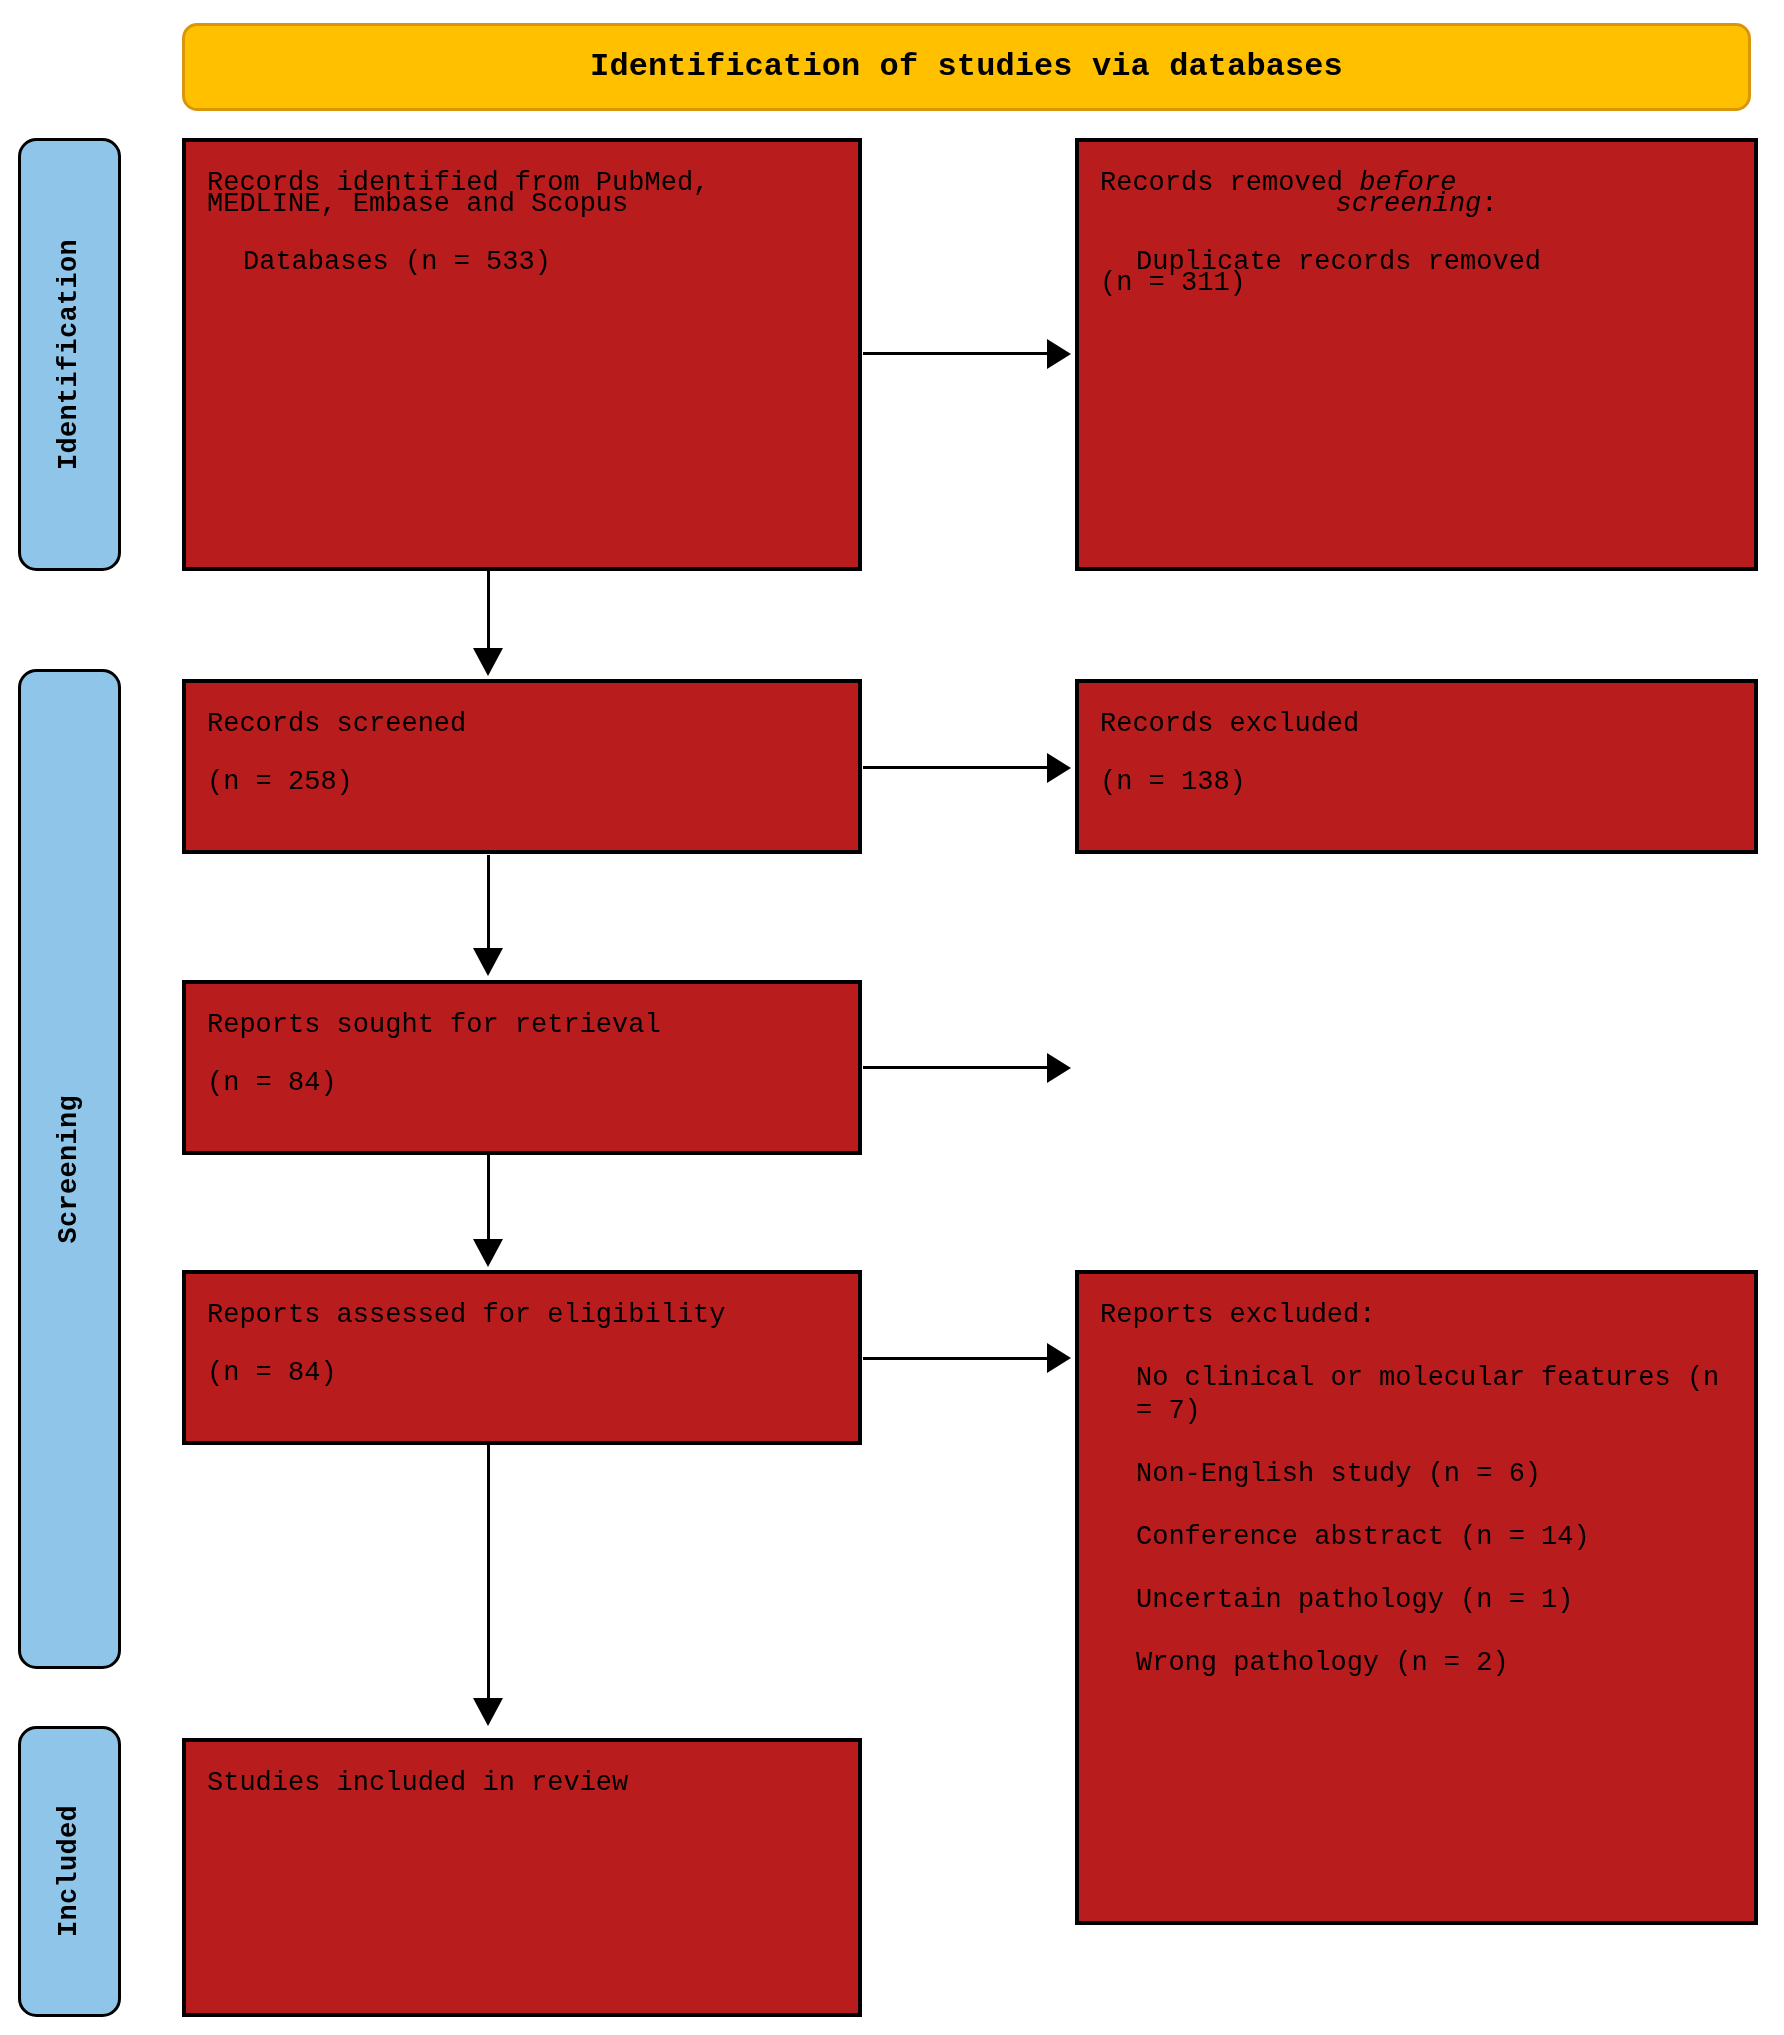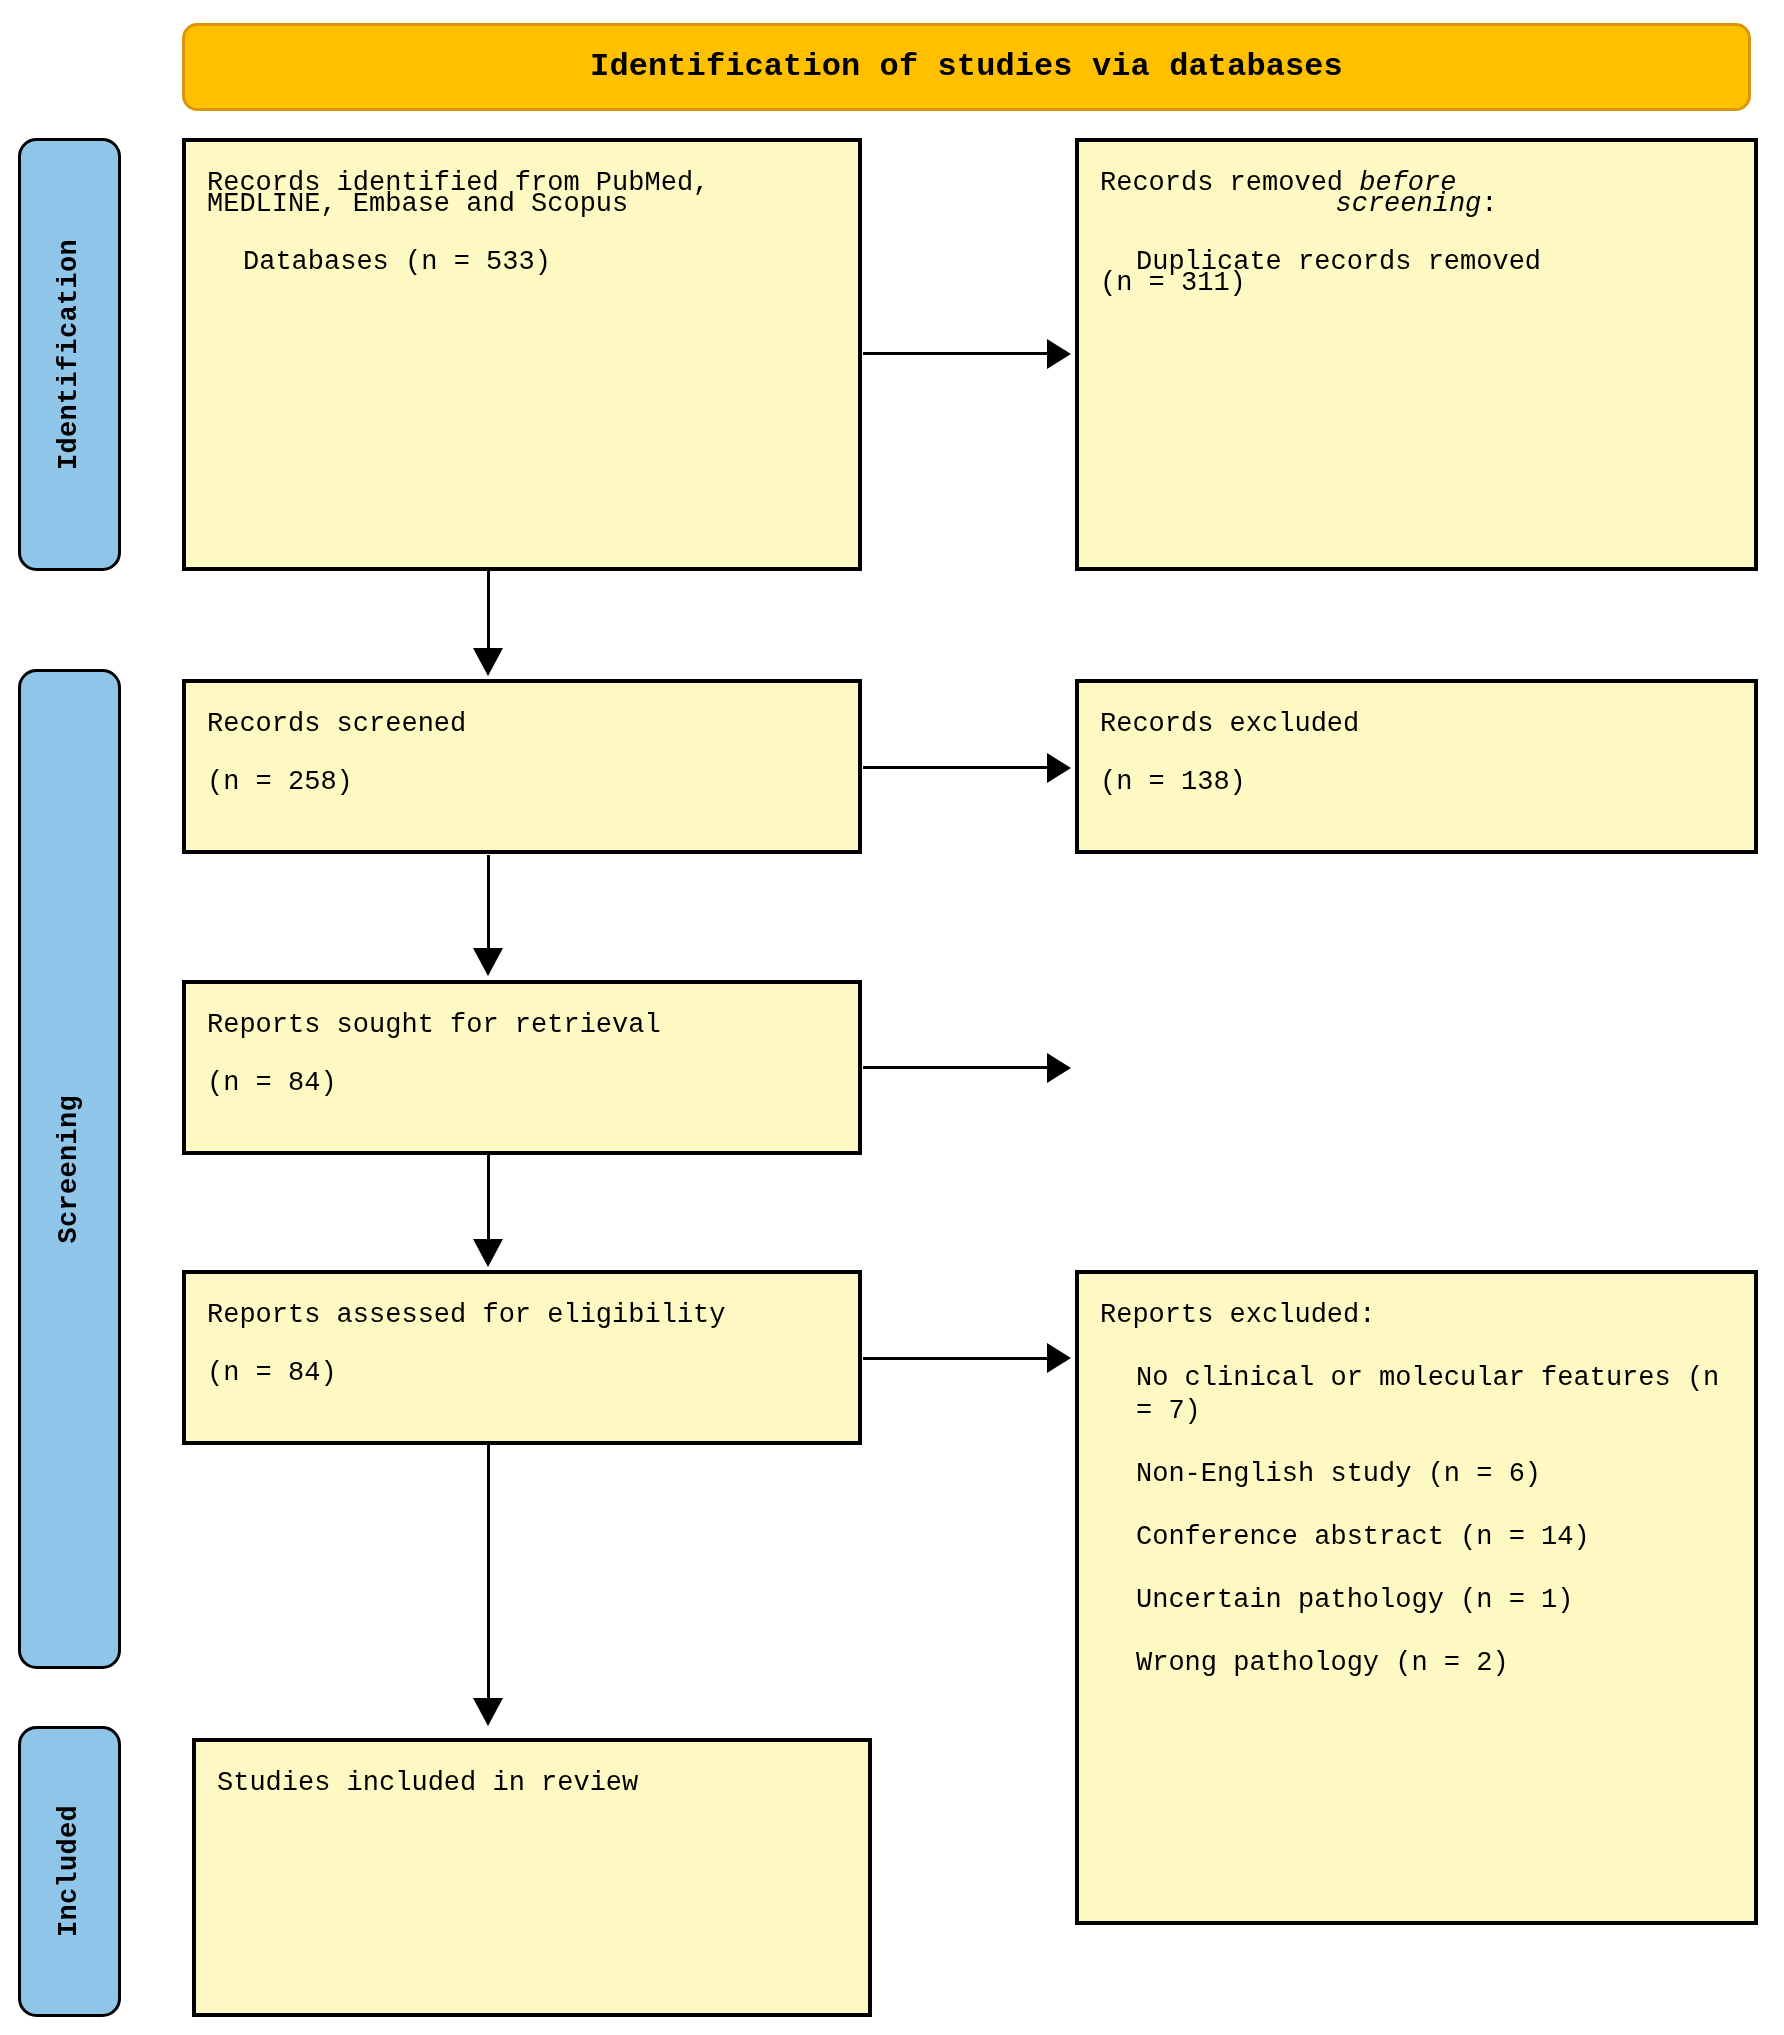--- a/index.html
+++ b/index.html
@@ -65,42 +65,42 @@
     white-space: nowrap;
     letter-spacing: 0.3px;
   }
   #band-identification { left: 17.5px; top: 138px; width: 103px; height: 433px; }
   #band-screening      { left: 17.5px; top: 669px; width: 103px; height: 1000px; }
   #band-included       { left: 17.5px; top: 1726px; width: 103px; height: 291px; }
 
   
   .flow-box {
     position: absolute;
-    background: #fef9c3;
+    background: #b91c1c;
     border: 4.4px solid #000000;
     box-sizing: border-box;
     padding: 25px 21px 16.4px 21px;
   }
   .box-line {
     font-size: 27px;
     line-height: 1.22;
     color: #000000;
     margin: 0 0 25px 0;
   }
   .box-line:last-child { margin-bottom: 0; }
   .box-line em { font-style: italic; }
   .box-line.indented { margin-left: 36px; }
   .box-line.tight { margin-bottom: 22px; }
 
   
   #box-identified   { left: 182px;  top: 138px;  width: 680px; height: 433px; }
   #box-screened     { left: 182px;  top: 679px; width: 680px; height: 175px; }
   #box-sought       { left: 182px;  top: 980px; width: 680px; height: 175px; }
   #box-assessed     { left: 182px;  top: 1270px; width: 680px; height: 175px; }
-  #box-included     { left: 182px;  top: 1738px; width: 680px; height: 279px; margin-left: 10px; }
+  #box-included     { left: 182px;  top: 1738px; width: 680px; height: 279px; }
 
   
   #box-removed      { left: 1075px; top: 138px;  width: 683px; height: 433px; }
   #box-excluded-rec { left: 1075px; top: 679px; width: 683px; height: 175px; }
   #box-not-retr     { left: 1075px; top: 980px; width: 683px; height: 175px; }
   #box-excluded-rep { left: 1075px; top: 1270px; width: 683px; height: 655px; }
 
   #box-excluded-rep .box-line { margin-bottom: 30px; }
   #box-excluded-rep .box-line:last-child { margin-bottom: 0; }
 

